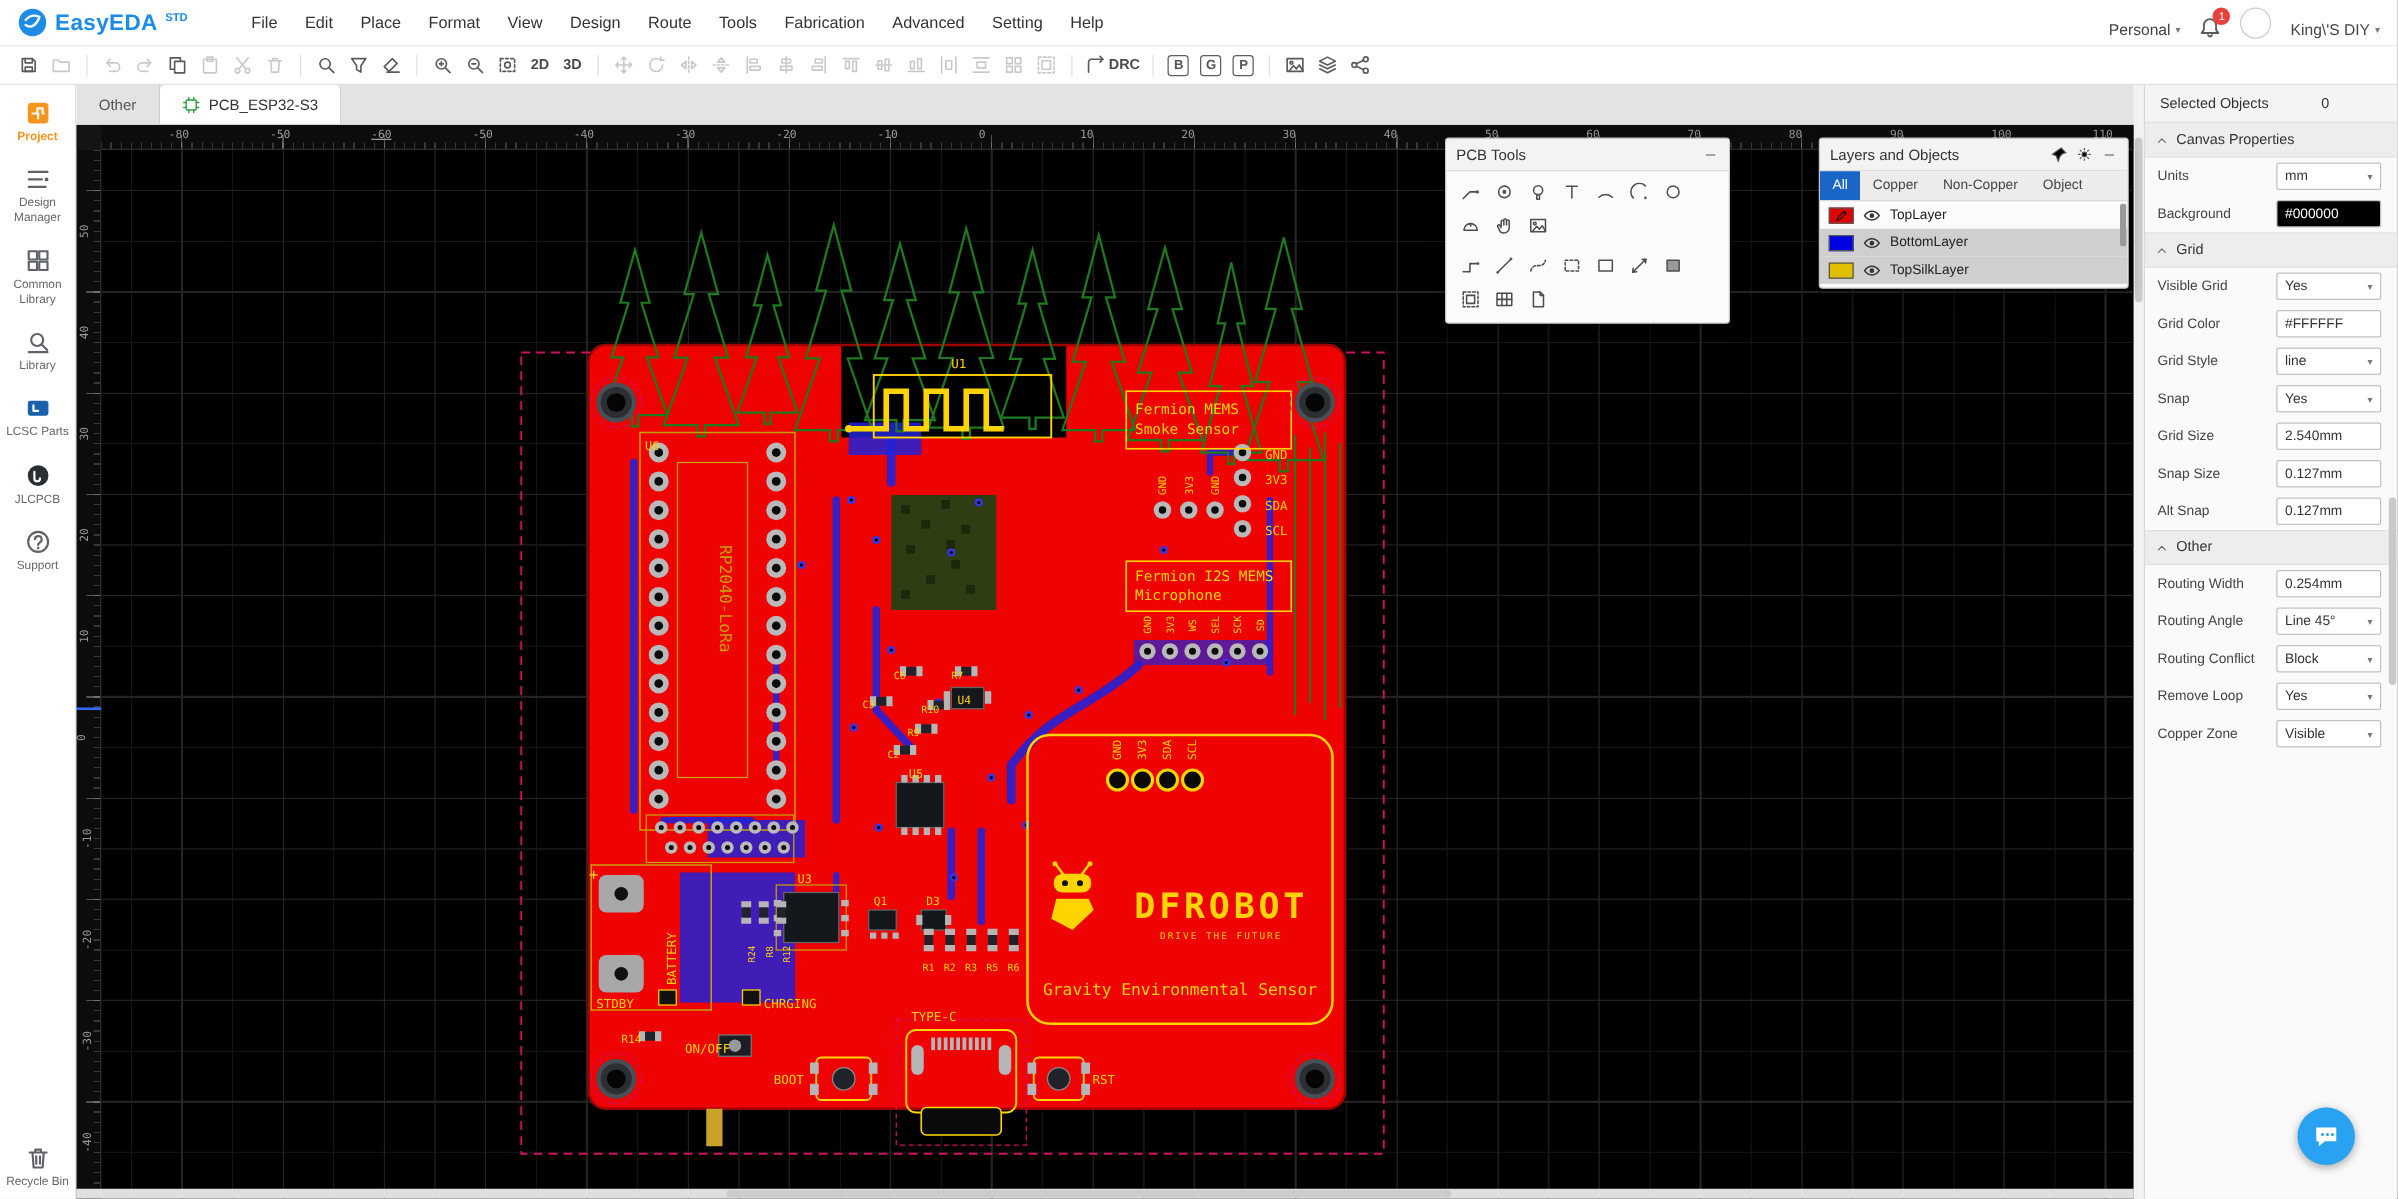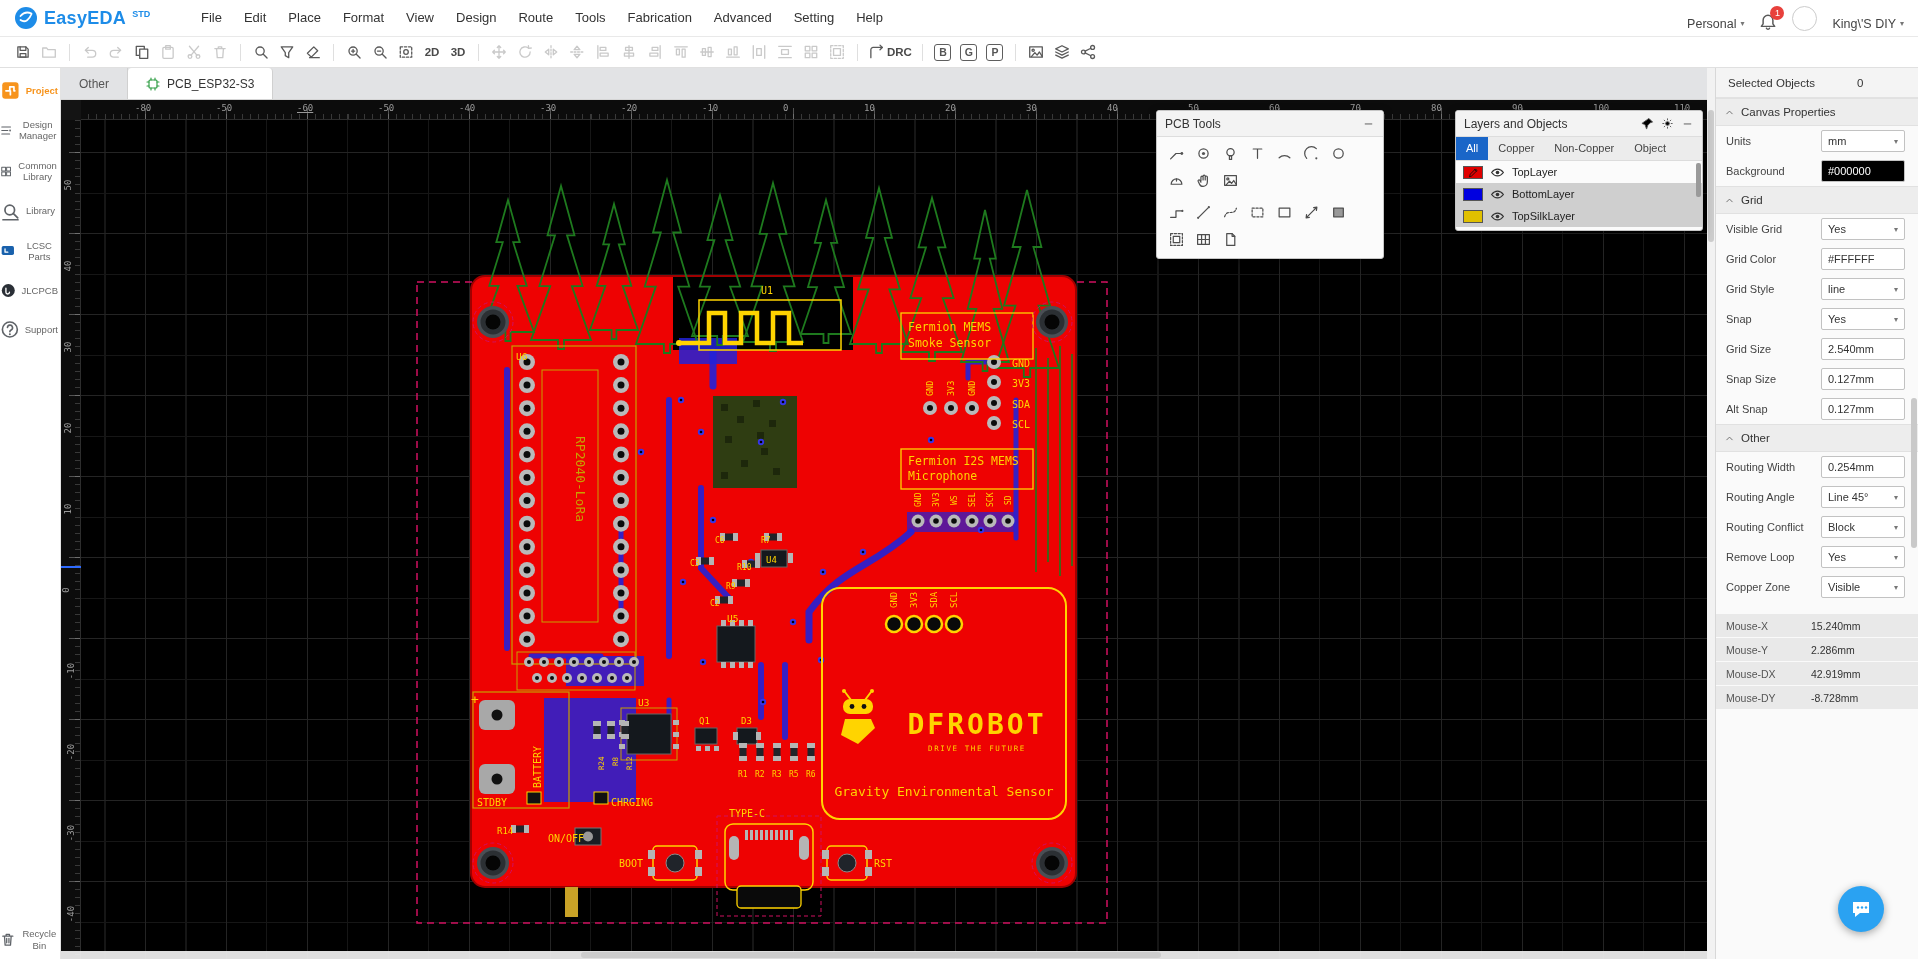--- a/index.html
+++ b/index.html
@@ -22,21 +22,21 @@
 
 #toolbar{position:absolute;left:0;top:37px;width:1918px;height:31px;background:#fff;border-bottom:1px solid #e0e0e0;display:flex;align-items:center;padding:0 10px;z-index:59}
 #toolbar-items{display:flex;align-items:center}
 .tb-btn{min-width:26px;height:24px;display:flex;align-items:center;justify-content:center;border-radius:3px;cursor:pointer;padding:0 3px;gap:3px}
 .tb-btn.disabled{opacity:.32}
 .tb-sep{width:1px;height:17px;background:#dfdfdf;margin:0 7px}
 .tb-label{font-size:11.5px;color:#4a4a4a;font-weight:bold}
 .tb-box{min-width:17px;height:17px;border:1.4px solid #5e5e5e;border-radius:3px;font-size:10.5px;font-weight:bold;color:#555;display:flex;align-items:center;justify-content:center;padding:0 2px}
 
 #sidebar{position:absolute;left:0;top:68px;width:61px;height:891px;background:#fff;border-right:1px solid #e3e3e3;display:flex;flex-direction:column;align-items:center;padding:12px 0 8px;gap:18px;z-index:40}
-.sb-item{display:flex;align-items:center;gap:3px;width:100%;cursor:pointer}
+.sb-item{display:flex;flex-direction:column;align-items:center;gap:3px;width:100%;cursor:pointer}
 .sb-label{font-size:9.5px;color:#666;text-align:center;line-height:1.2;padding:0 2px}
 .sb-item.active .sb-label{color:#f7941d;font-weight:bold}
 .sb-ic{width:21px;height:21px;stroke:#5f6368}
 .sb-spacer{flex:1}
 
 #tabbar{position:absolute;left:61px;top:68px;width:1646px;height:32px;background:#e2e3e5;display:flex;align-items:stretch;z-index:30;border-bottom:1px solid #d5d5d5}
 .tab{display:flex;align-items:center;padding:0 18px;font-size:12px;color:#555;gap:7px;cursor:pointer;border-right:1px solid #d0d0d0}
 .tab.active{background:#fff;color:#333;border-radius:4px 4px 0 0;border-right:1px solid #d0d0d0}
 .tab-ic{stroke:#2f9e44;width:14px;height:14px}
 
@@ -1207,38 +1207,20 @@
         </span>
       </div>
       <div class="prop-row">
         <span class="prop-label">Copper Zone</span>
         <span class="ctl">
           <span>Visible</span>
           <span class="arrow">▾</span>
         </span>
       </div>
     </div>
-  <div id="mouse-rows">
-      <div class="mouse-row">
-        <span>Mouse-X</span>
-        <span class="mv">15.240mm</span>
-      </div>
-      <div class="mouse-row">
-        <span>Mouse-Y</span>
-        <span class="mv">2.286mm</span>
-      </div>
-      <div class="mouse-row">
-        <span>Mouse-DX</span>
-        <span class="mv">42.919mm</span>
-      </div>
-      <div class="mouse-row">
-        <span>Mouse-DY</span>
-        <span class="mv">-8.728mm</span>
-      </div>
-    </div>
   <div id="rp-scroll"></div>
 </div>
 
 <div id="chat-btn">
   <svg width="24" height="24" viewBox="0 0 24 24">
       <path d="M4 5h16v11H11l-5 4v-4H4z" fill="#fff"></path>
       <circle cx="9" cy="10.5" r="1.2" fill="#2aa2f2"></circle>
       <circle cx="13" cy="10.5" r="1.2" fill="#2aa2f2"></circle>
       <circle cx="17" cy="10.5" r="1.2" fill="#2aa2f2"></circle>
     </svg>

